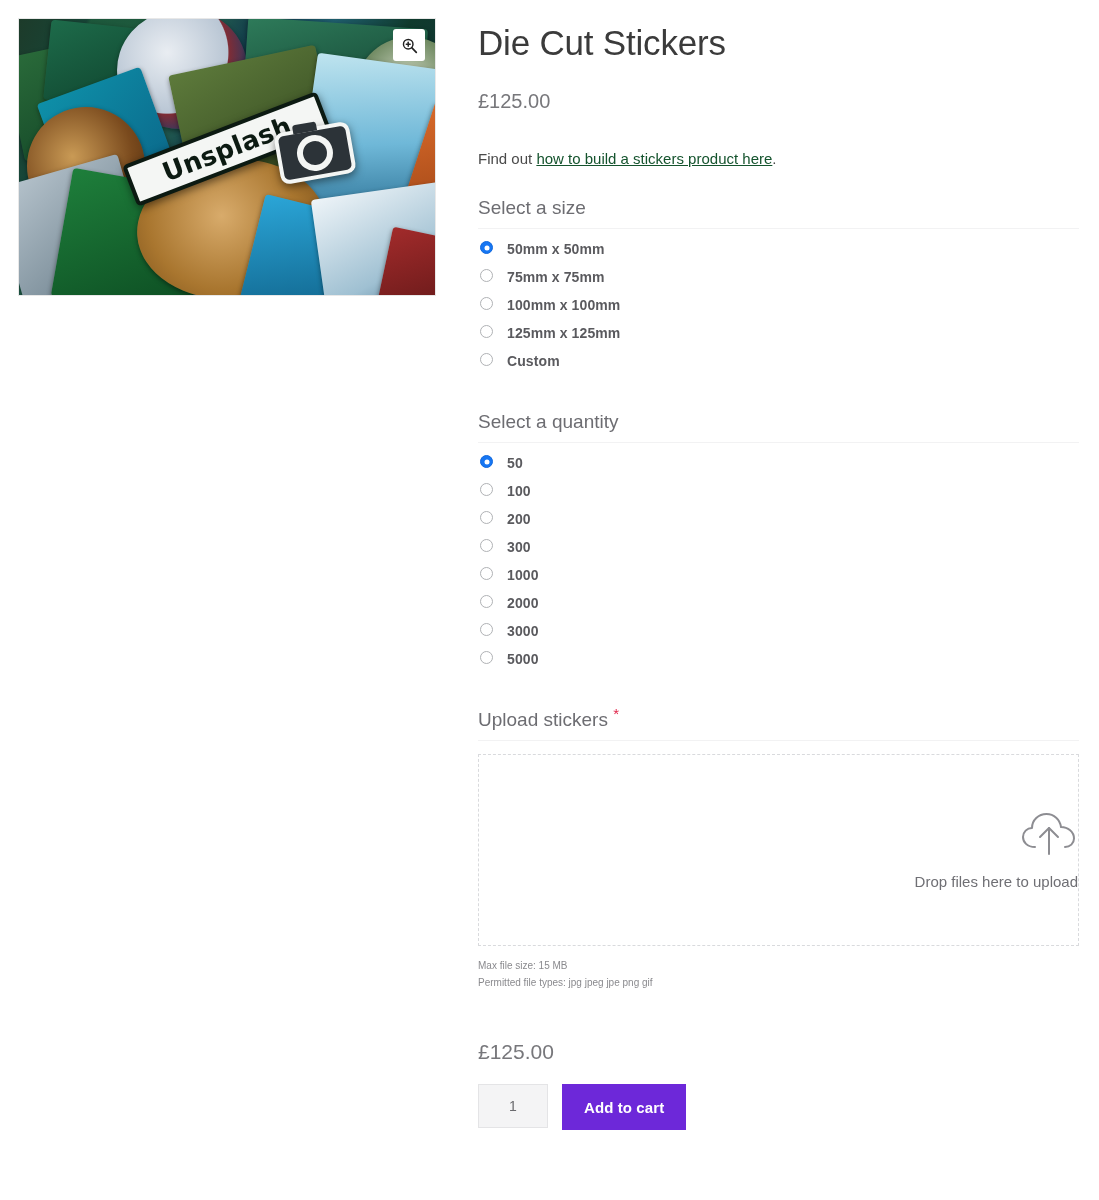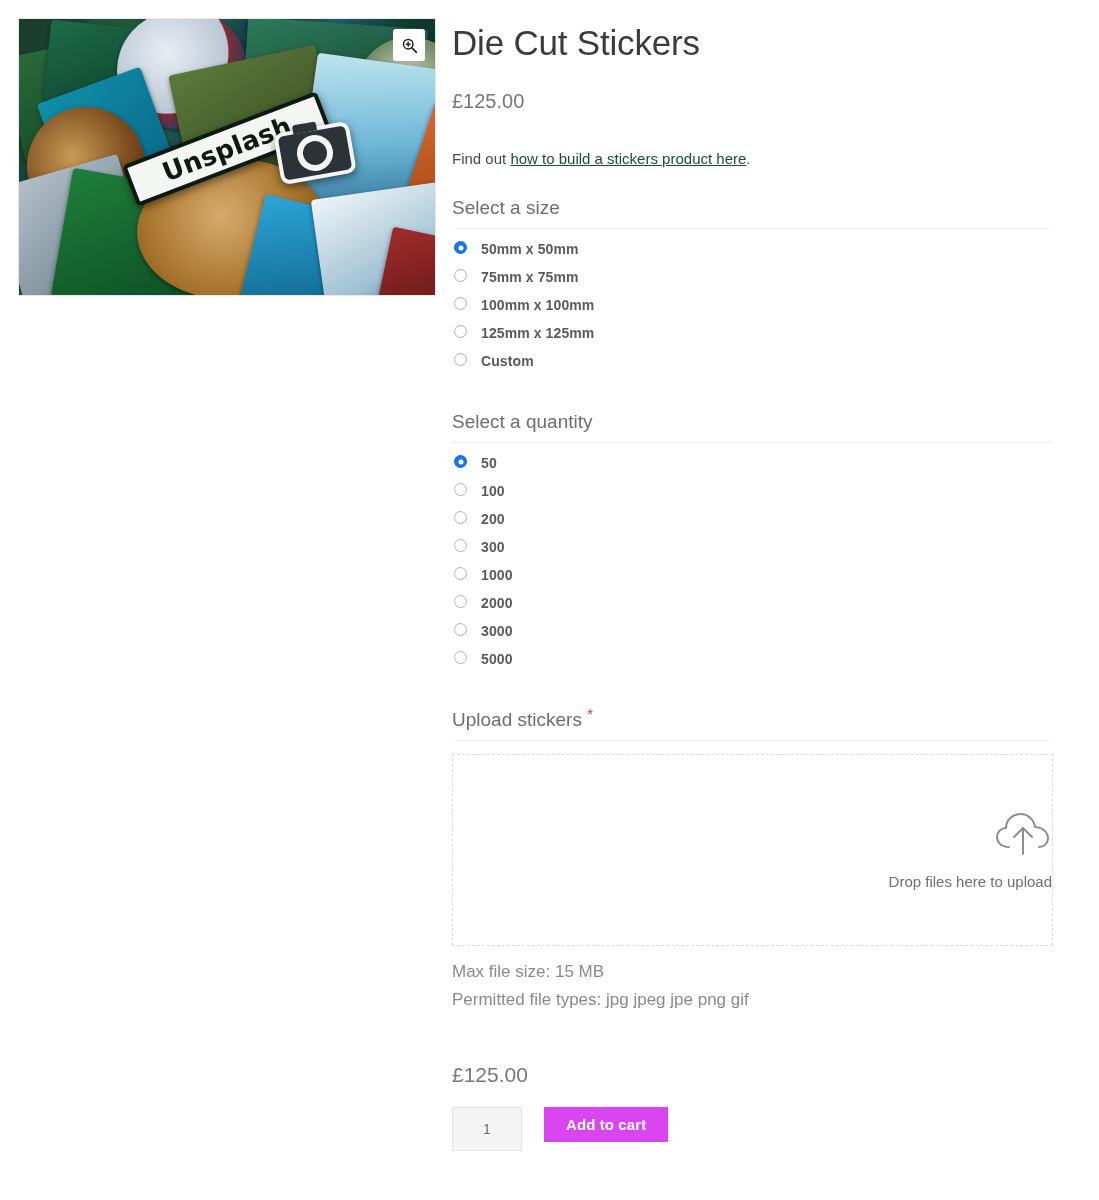--- a/index.html
+++ b/index.html
@@ -101,21 +101,21 @@
     border-radius: 3px;
     display: flex; align-items: center; justify-content: center;
     cursor: pointer;
     z-index: 5;
   }
   .zoom-btn svg { display: block; }
 
   
   .summary {
     position: absolute;
-    left: 452px; top: 0;
+    left: 478px; top: 0;
     width: 601px;
   }
   .product-title {
     margin: 0;
     padding-top: 22px;
     font-size: 35px;
     font-weight: 400;
     line-height: 1.2;
     color: #3b3b3b;
     letter-spacing: -0.2px;
@@ -204,21 +204,21 @@
     align-items: flex-end;
     justify-content: center;
     cursor: pointer;
   }
   .dz-icon { margin-bottom: 12px; }
   .dz-text {
     font-size: 15px;
     color: #6f6f74;
   }
   .file-note {
-    font-size: 17px;
+    font-size: 10px;
     color: #8a8a8e;
     line-height: 1.65;
     padding-top: 12px;
   }
 
   
   .price-bottom {
     font-size: 21px;
     color: #77777b;
     padding-top: 49px;
@@ -233,25 +233,25 @@
     height: 44px;
     border: 1px solid #e4e4e6;
     background: #f4f4f5;
     color: #6a6a6e;
     font-family: "Liberation Sans", sans-serif;
     font-size: 14px;
     text-align: center;
     outline: none;
   }
   .add-cart {
-    margin-left: 22px;
+    margin-left: 14px;
     min-width: 120px;
-    height: 35px;
+    height: 46px;
     padding: 0 22px;
-    background: #d946ef;
+    background: #6d28d9;
     color: #ffffff;
     border: none;
     font-family: "Liberation Sans", sans-serif;
     font-size: 15px;
     font-weight: 700;
     cursor: pointer;
     letter-spacing: .1px;
   }
 </style>
 </head>

